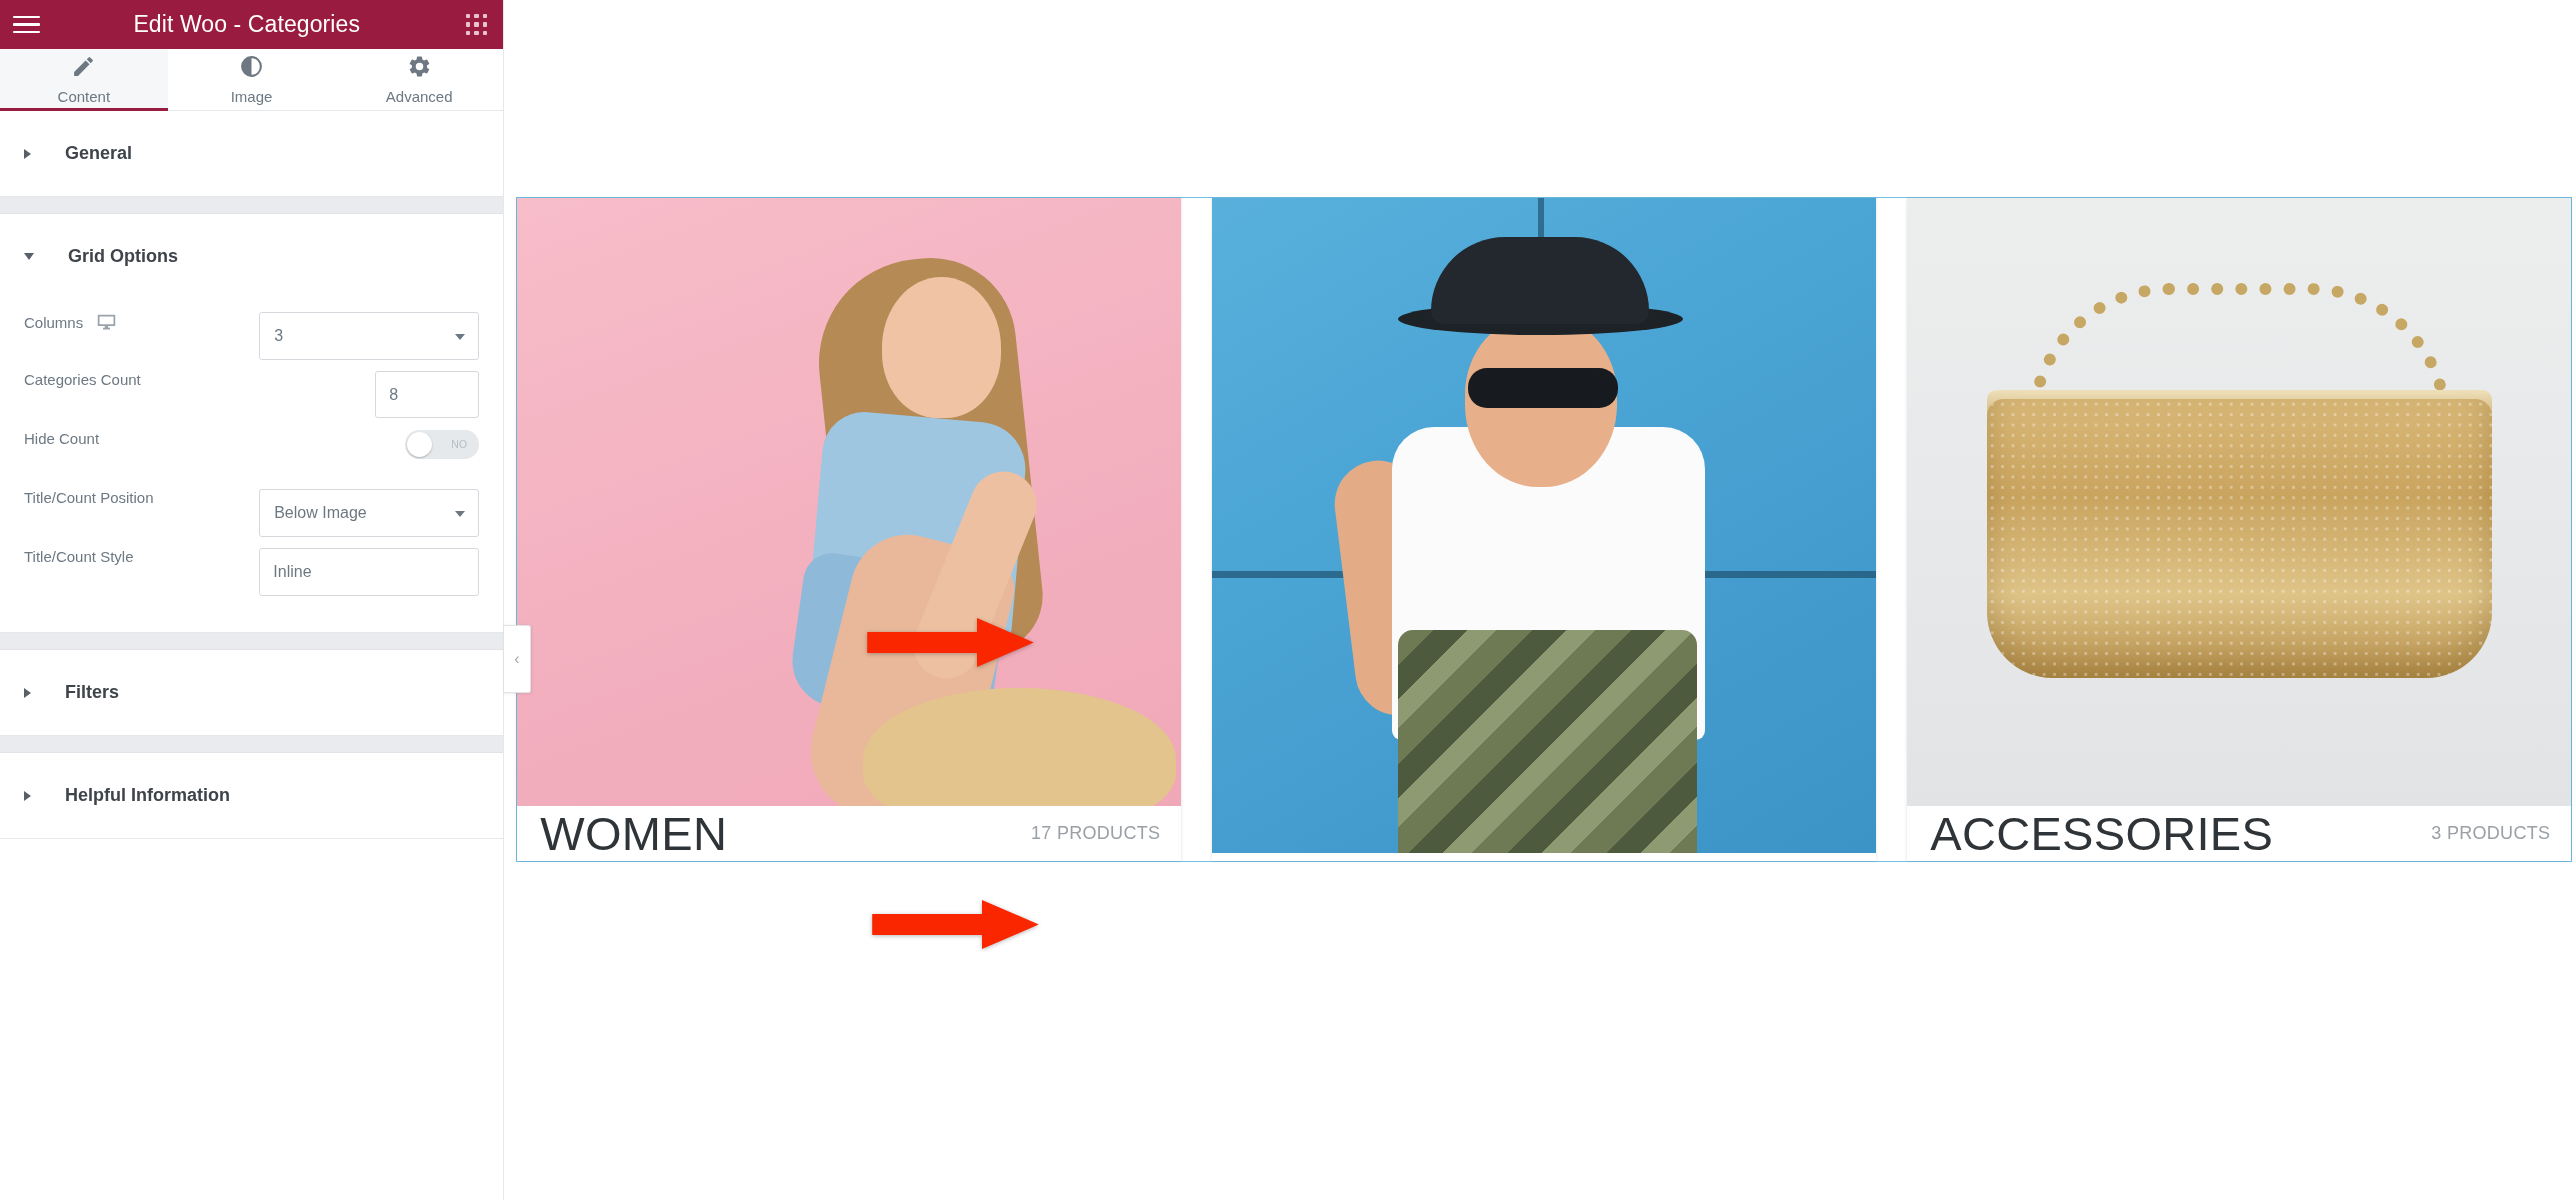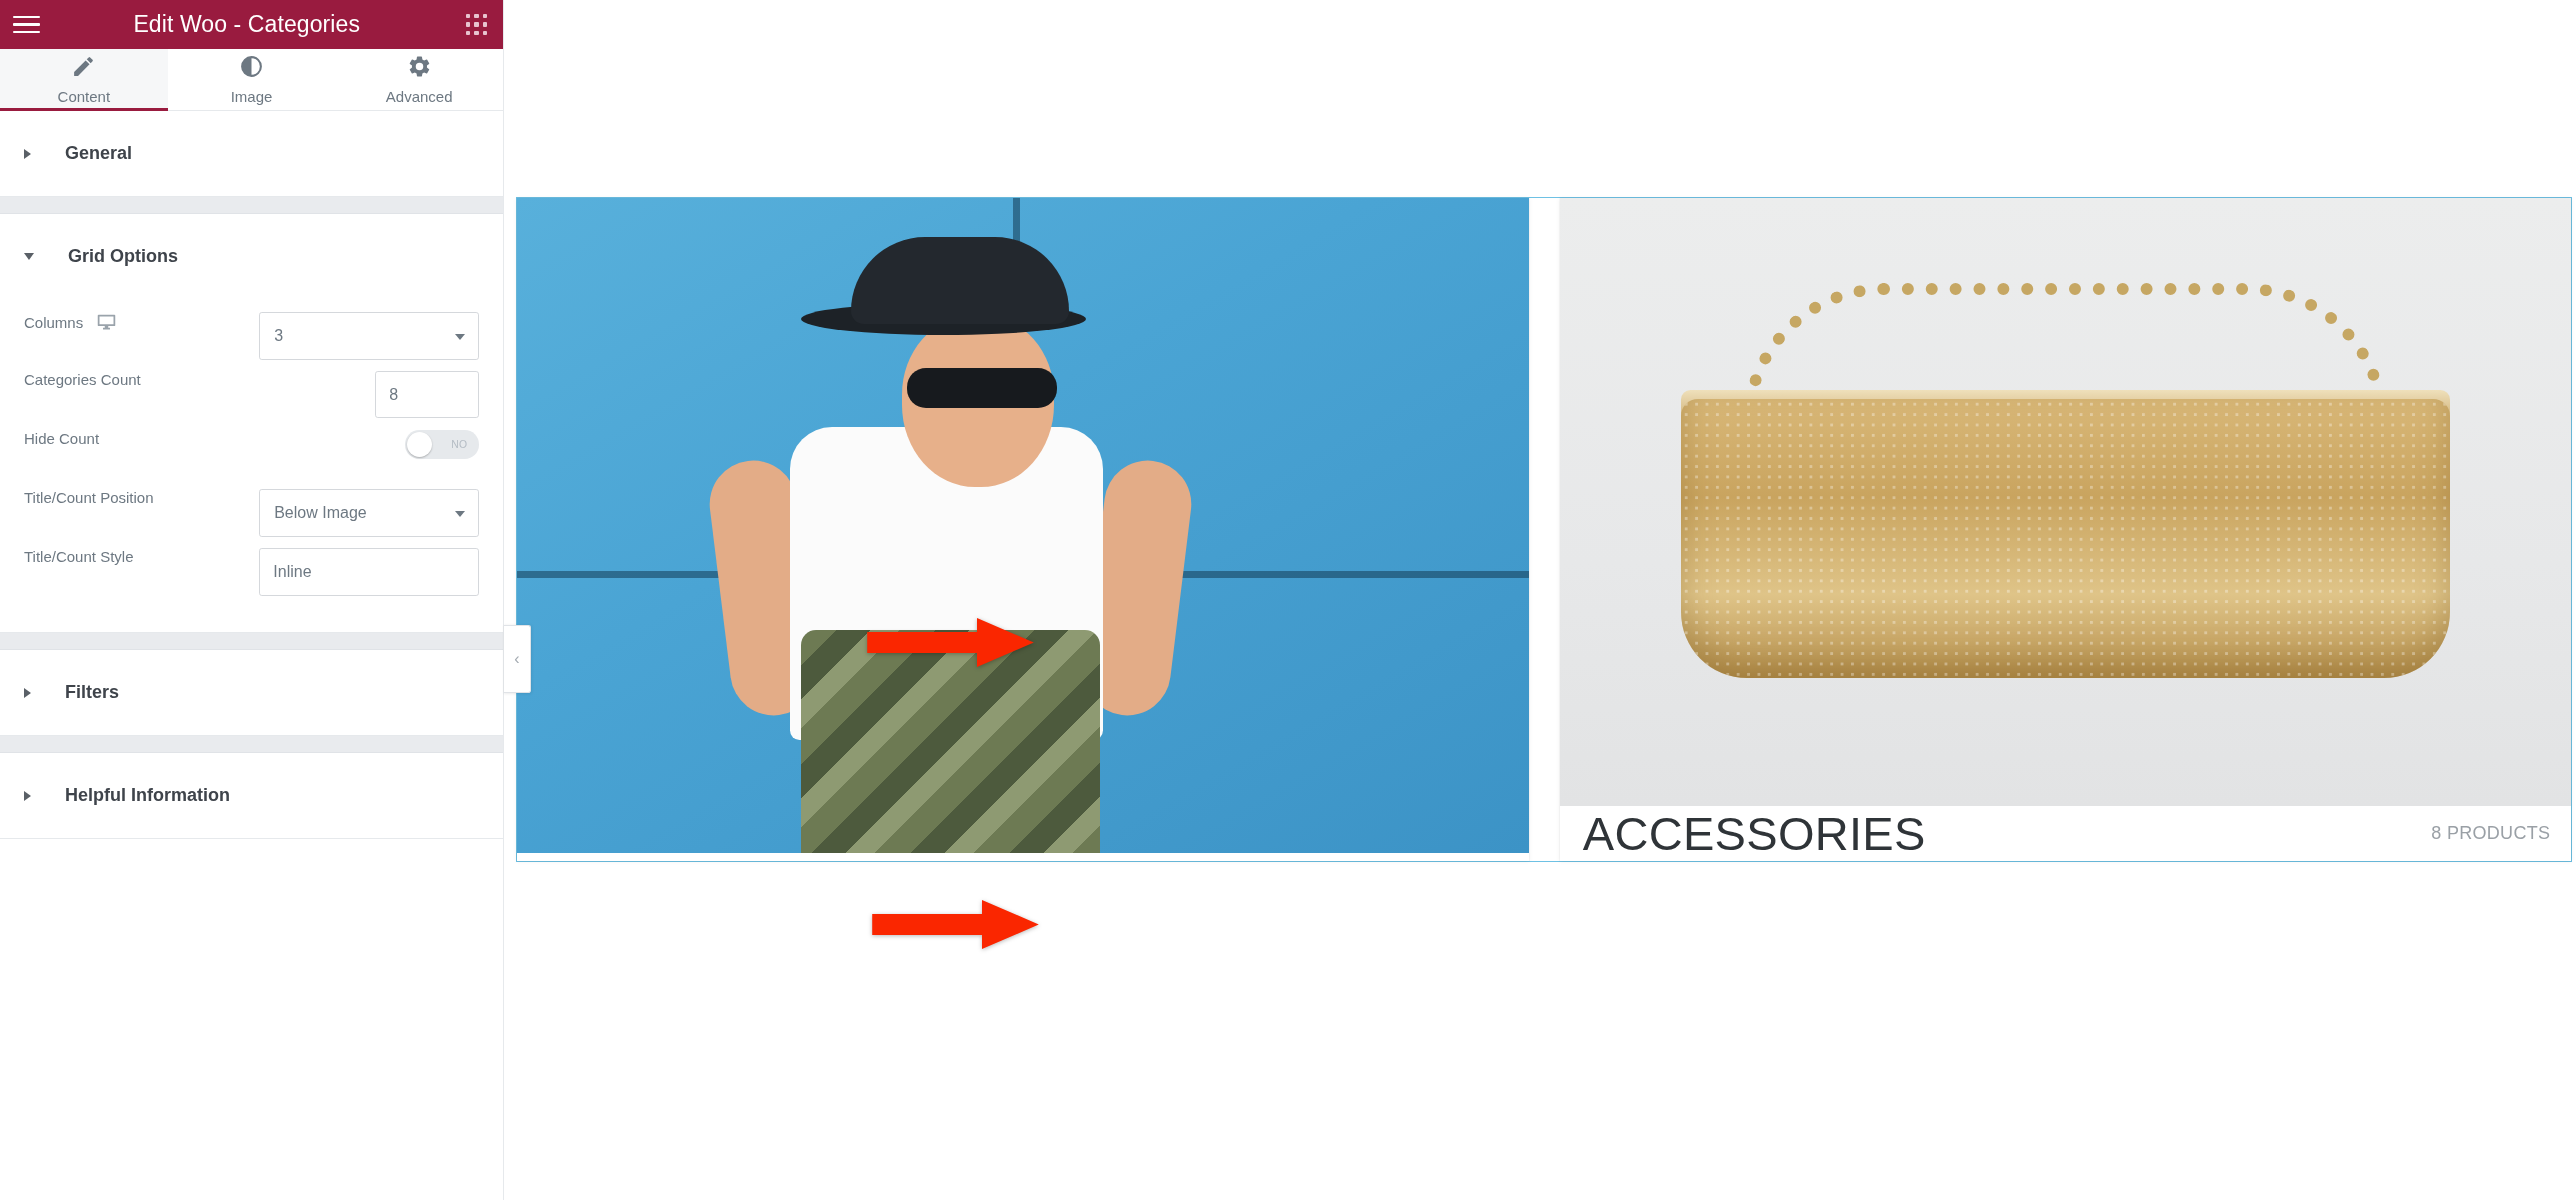--- a/index.html
+++ b/index.html
@@ -365,20 +365,37 @@
     </div>
 
     <div class="collapse-handle">‹</div>
   </div>
 
   <div class="canvas">
 
     <div class="widget-wrap">
       <div class="grid3">
 
+        <div class="cat-card">
+          <div class="cat-img">
+            <div class="ph ph-women">
+              <div class="hair"></div>
+                <div class="head"></div>
+                <div class="torso"></div>
+              <div class="shorts"></div>
+                <div class="skin-leg"></div>
+                <div class="arm"></div>
+              <div class="hat"></div>
+            </div>
+          </div>
+          <div class="cat-meta">
+            <div class="cat-name">WOMEN</div>
+            <div class="cat-count">17 PRODUCTS</div>
+          </div>
+        </div>
 
         <div class="cat-card">
           <div class="cat-img">
             <div class="ph ph-men">
               <div class="lineh"></div>
                 <div class="linev"></div>
               <div class="arml"></div>
                 <div class="armr"></div>
               <div class="shirt"></div>
                 <div class="shorts"></div>
@@ -395,21 +412,21 @@
             <div class="ph ph-acc">
               <div class="chain"></div>
               <div class="bagtop"></div>
               <div class="bag">
                   <div class="dots"></div>
                 </div>
             </div>
           </div>
           <div class="cat-meta">
             <div class="cat-name">ACCESSORIES</div>
-            <div class="cat-count">8 PRODUCTS</div>
+            <div class="cat-count">3 PRODUCTS</div>
           </div>
         </div>
 
       </div>
     </div>
 
     <svg class="arrow-anno arrow-1" width="171" height="53" viewBox="0 0 180 56">
       <polygon points="178,28 118,2 118,17 2,17 2,39 118,39 118,54" fill="#fa2600"></polygon>
     </svg>
 

